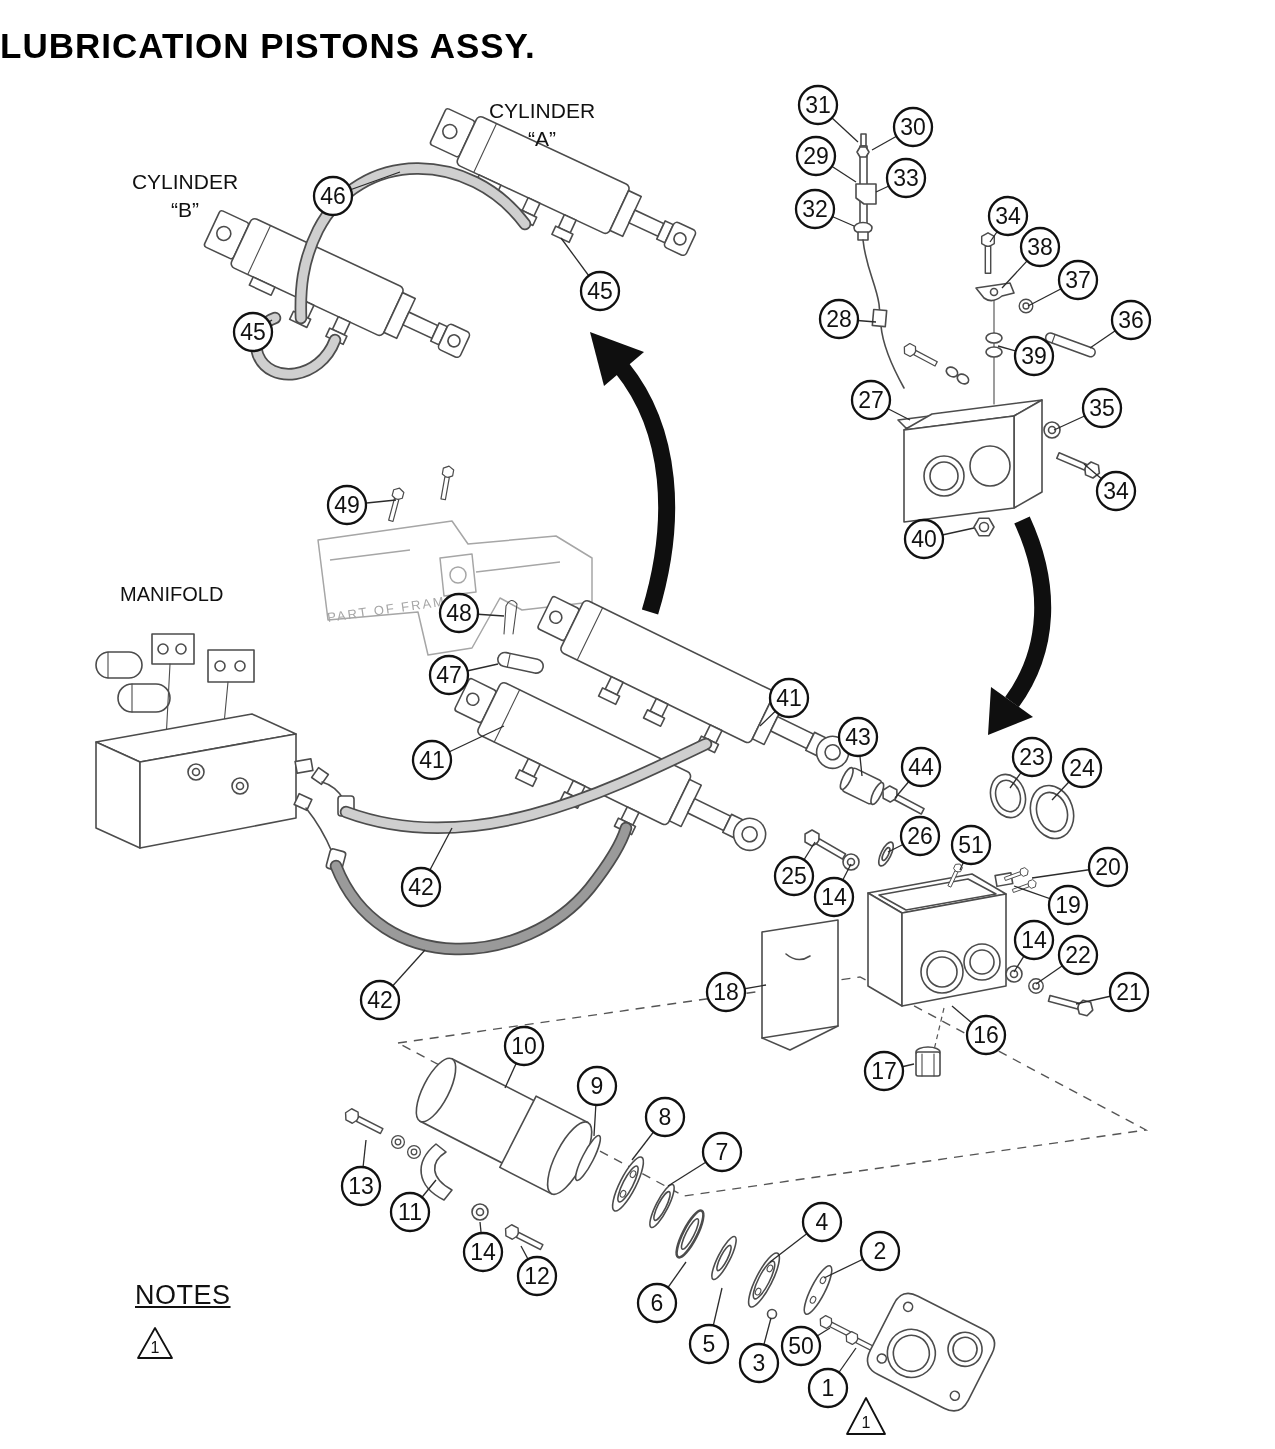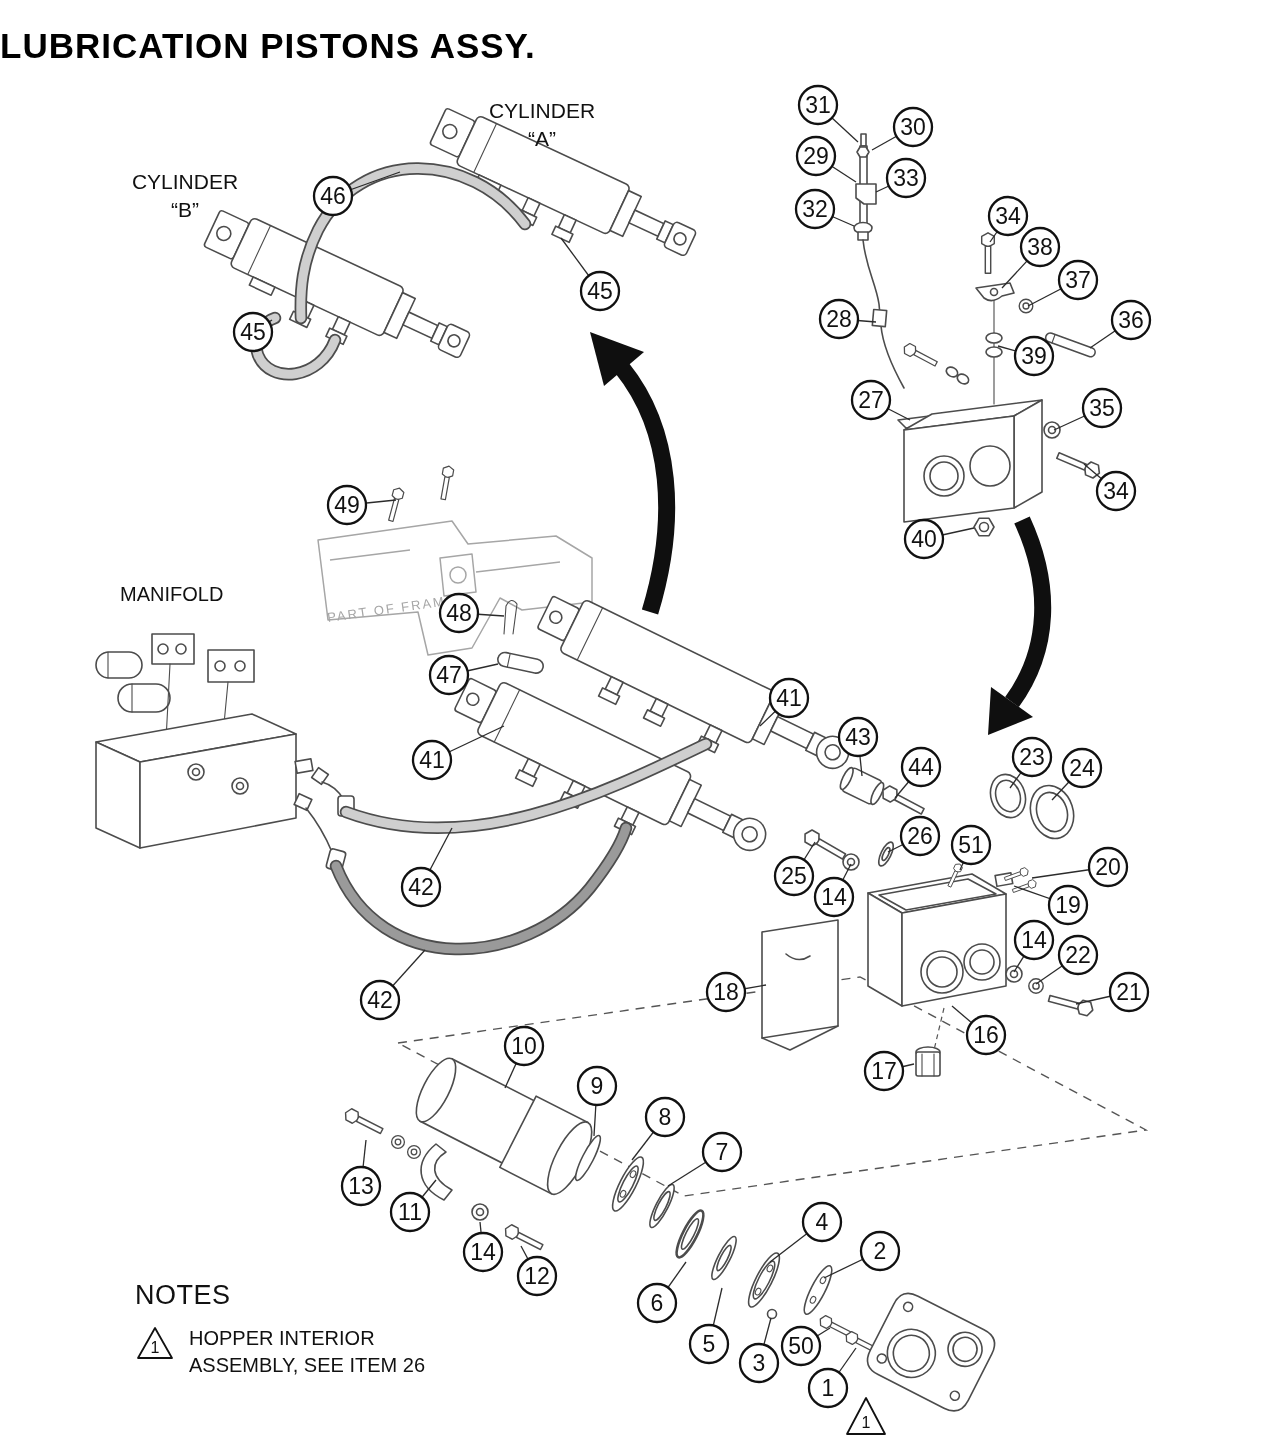--- a/index.html
+++ b/index.html
@@ -24,21 +24,21 @@
   .hose-in-light { stroke:var(--hoseLight,#cfcfcf); stroke-width:9; fill:none; stroke-linecap:round; }
   .hose-in-dark  { stroke:var(--hoseDark,#9a9a9a);  stroke-width:9; fill:none; stroke-linecap:round; }
   .arrow { stroke:#0f0f0f; stroke-width:17; fill:none; }
   .arrow-head { fill:#0f0f0f; stroke:none; }
   .dash { stroke:#555; stroke-width:1.4; fill:none; stroke-dasharray:9 7; }
   .dash-thin { stroke:#555; stroke-width:1.2; fill:none; stroke-dasharray:5 4; }
   .tri { fill:#fff; stroke:#111; stroke-width:1.8; stroke-linejoin:round; }
   .tri-num { font-size:16px; fill:#111; text-anchor:middle; }
 
   .notes { position:absolute; left:135px; top:1280px; }
-  .notes-heading { font-size:27px; color:#111; letter-spacing:.5px; }
+  .notes-heading { font-size:27px; color:#111; letter-spacing:.5px;text-decoration:underline; }
   .note-row { display:flex; margin-top:14px; align-items:flex-start; }
   .note-text { font-size:20px; color:#111; width:252px; line-height:1.35; margin-left:14px; }
 </style>
 </head>
 <body>
 
 <h1 class="title">LUBRICATION PISTONS ASSY.</h1>
 
 <svg id="diagram" width="1275" height="1449" viewBox="0 0 1275 1449">
 
@@ -618,15 +618,14 @@
   </g>
 </svg>
 
 <div class="notes">
   <div class="notes-heading">NOTES</div>
   <div class="note-row">
     <svg width="40" height="36" viewBox="0 0 40 36">
       <polygon class="tri" points="20,3 3,33 37,33"></polygon>
       <text class="tri-num" x="20" y="28">1</text>
     </svg>
-    <div class="note-text">HOPPER INTERIOR ASSEMBLY, SEE ITEM 26</div>
   </div>
 </div>
 
 </body></html>

